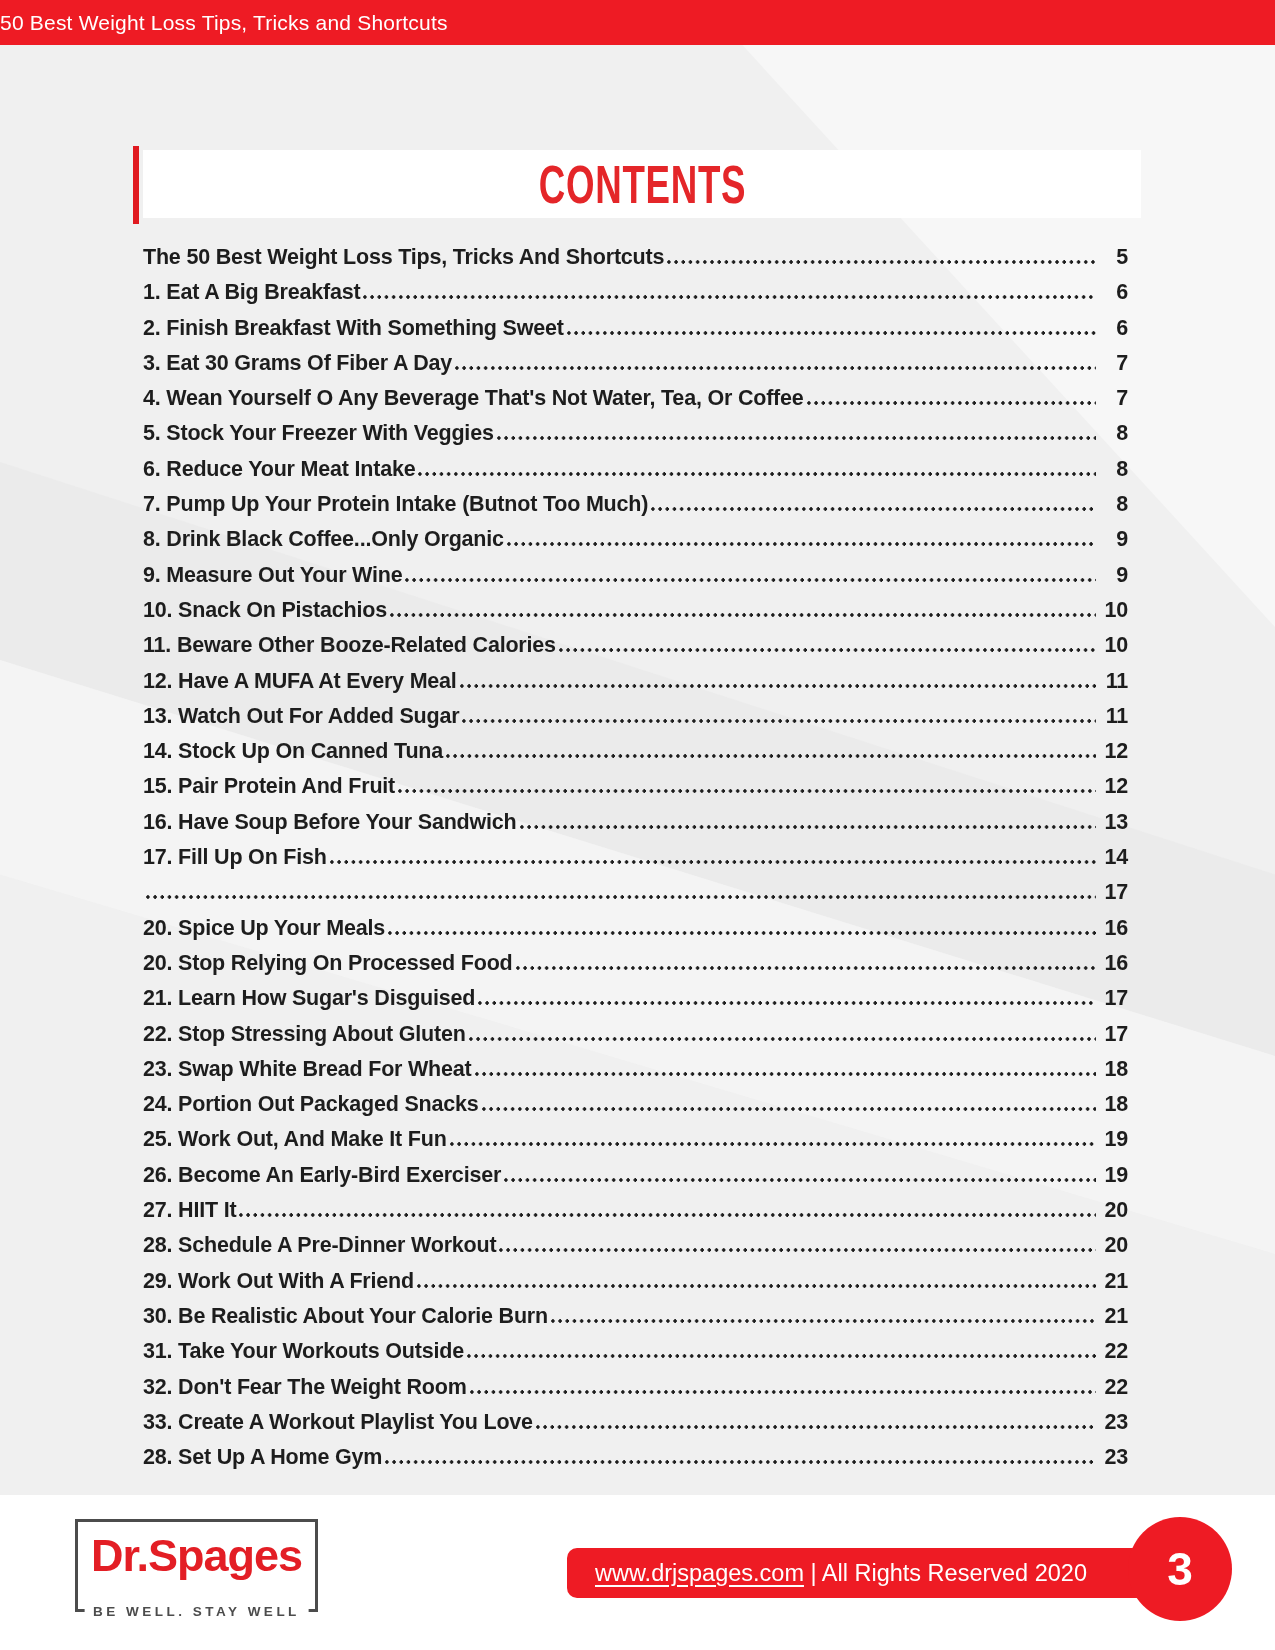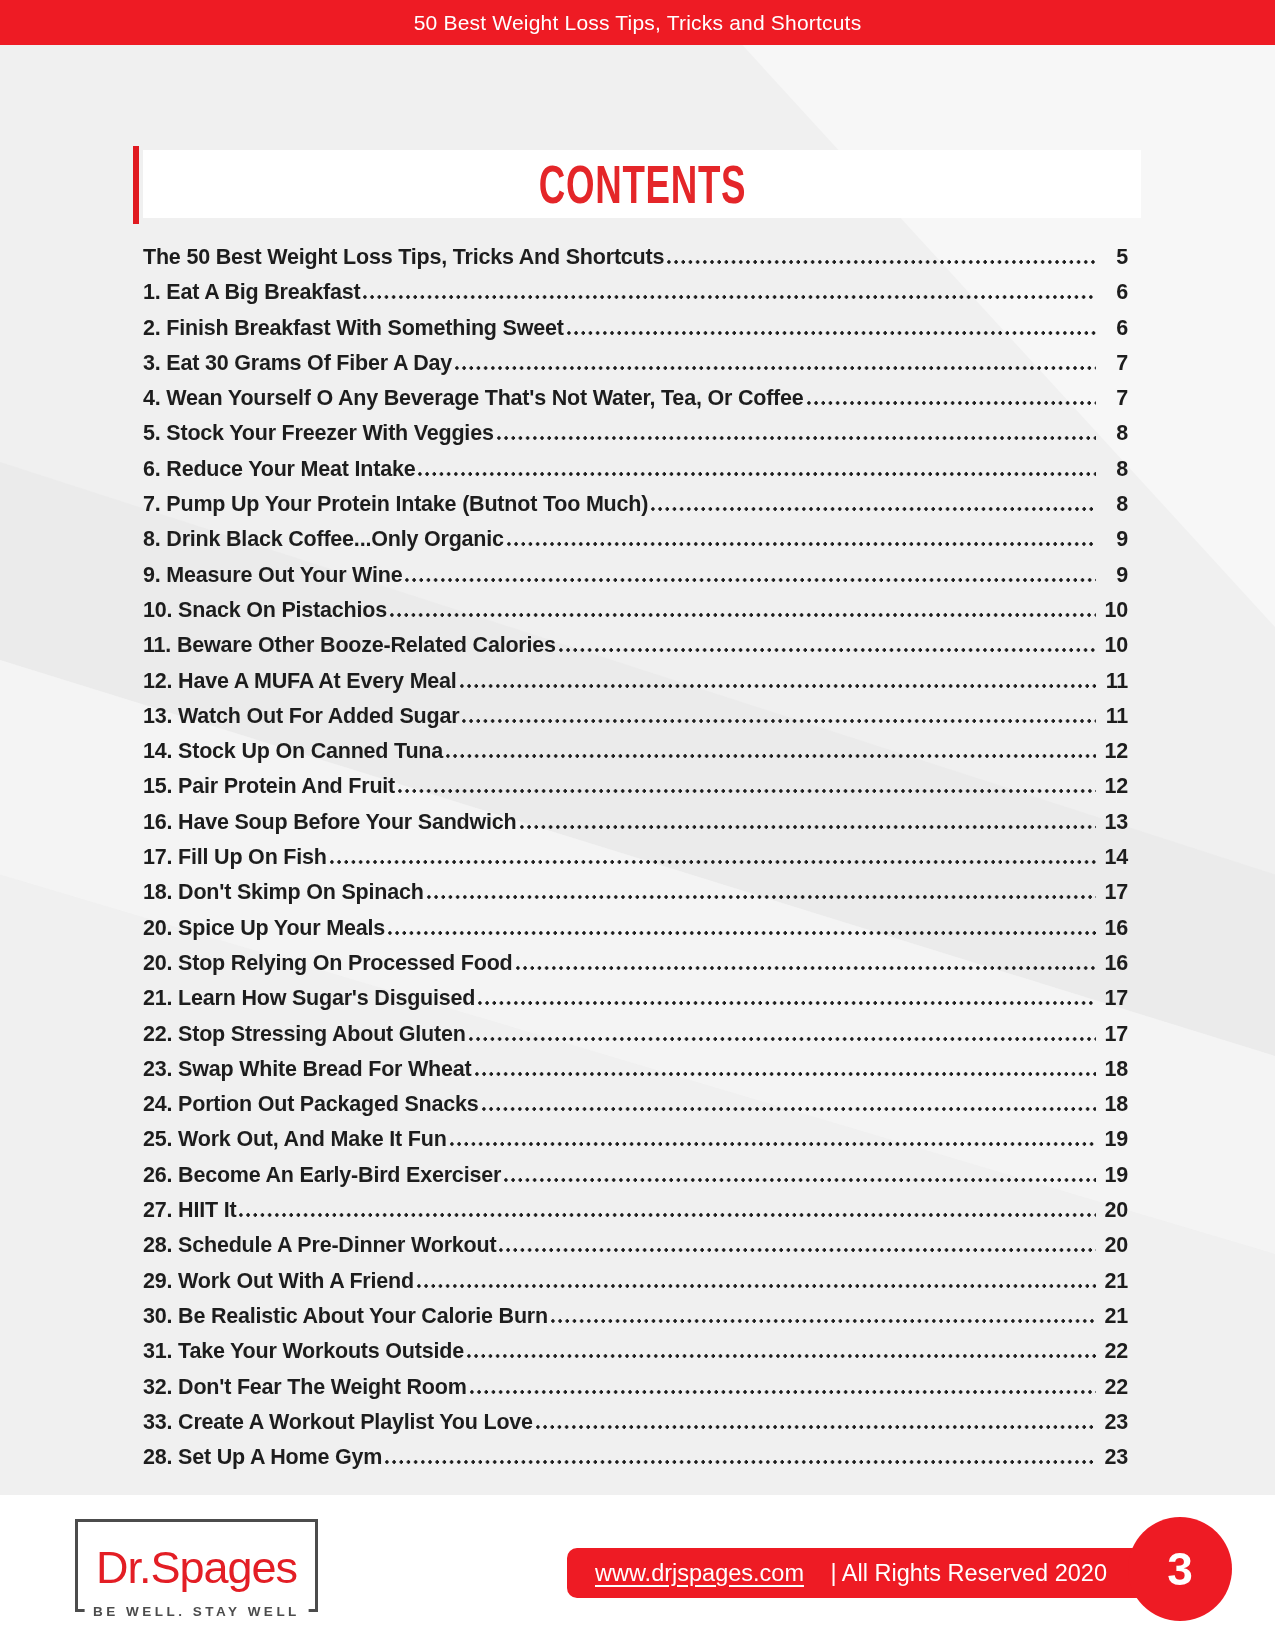--- a/index.html
+++ b/index.html
@@ -12,21 +12,21 @@
   }
   
   .bg-shape { position: absolute; inset: 0; pointer-events: none; }
   .bg-shape.s1 { background: #f7f7f7; clip-path: polygon(55% 0, 100% 0, 100% 38%); }
   .bg-shape.s2 { background: #e8e8e8; opacity: .55; clip-path: polygon(0 28%, 100% 53%, 100% 64%, 0 40%); }
   .bg-shape.s3 { background: #f6f6f6; opacity: .6; clip-path: polygon(0 40%, 100% 64%, 100% 76%, 0 53%); }
 
   .top-bar {
     position: absolute; top: 0; left: 0; width: 100%; height: 45px;
     background: #ee1b24; color: #ffffff;
-    display: flex; align-items: center; justify-content: center;
+    display: flex; align-items: center; 
     font-size: 21px; letter-spacing: .2px;
   }
 
   .contents-head { position: absolute; top: 150px; left: 133px; width: 1008px; height: 68px; }
   .contents-accent {
     position: absolute; left: 0; top: -4px; width: 6px; height: 78px; background: #e01a20;
   }
   .contents-box {
     position: absolute; left: 10px; top: 0; right: 0; height: 68px; background: #ffffff;
     display: flex; align-items: center; justify-content: center;
@@ -52,32 +52,32 @@
 
   .footer {
     position: absolute; top: 1495px; left: 0; width: 100%; height: 155px; background: #ffffff;
   }
   .logo-box {
     position: absolute; left: 75px; top: 24px; width: 243px; height: 93px;
     border: 3px solid #4c4c4c;
     display: flex; align-items: flex-start; justify-content: center;
   }
   .logo-name {
-    margin-top: 20px; color: #e31e25; font-size: 45px; font-weight: 400; letter-spacing: -1px;
+    margin-top: 8px; color: #e31e25; font-size: 45px; font-weight: 700; letter-spacing: -1px;
   }
   .logo-tagline {
     position: absolute; left: 50%; bottom: -10px; transform: translateX(-50%);
     background: #ffffff; padding: 0 9px; white-space: nowrap;
     color: #4c4c4c; font-size: 13.5px; font-weight: 700; letter-spacing: 3.5px;
   }
   .footer-bar {
     position: absolute; left: 567px; top: 53px; width: 590px; height: 50px;
     background: #ee1b24; border-radius: 10px;
     display: flex; align-items: center;
-    padding-left: 28px; color: #ffffff; font-size: 23.5px; white-space: pre; gap: 20px;
+    padding-left: 28px; color: #ffffff; font-size: 23.5px; white-space: pre;
   }
   .footer-link { color: #ffffff; text-decoration: underline; text-underline-offset: 4px; }
   .page-badge {
     position: absolute; left: 1128px; top: 22px; width: 104px; height: 104px;
     background: #ee1b24; border-radius: 50%;
     display: flex; align-items: center; justify-content: center;
     color: #ffffff; font-size: 46px; font-weight: 700;
   }
 </style>
 </head>
@@ -201,21 +201,20 @@
     <span class="toc-page">13</span>
   </div>
 
   <div class="toc-row">
     <span class="toc-label">17. Fill Up On Fish</span>
     <span class="toc-dots"></span>
     <span class="toc-page">14</span>
   </div>
 
   <div class="toc-row">
-    <span class="toc-label">18. Don't Skimp On Spinach</span>
     <span class="toc-dots"></span>
     <span class="toc-page">17</span>
   </div>
 
   <div class="toc-row">
     <span class="toc-label">20. Spice Up Your Meals</span>
     <span class="toc-dots"></span>
     <span class="toc-page">16</span>
   </div>
 

